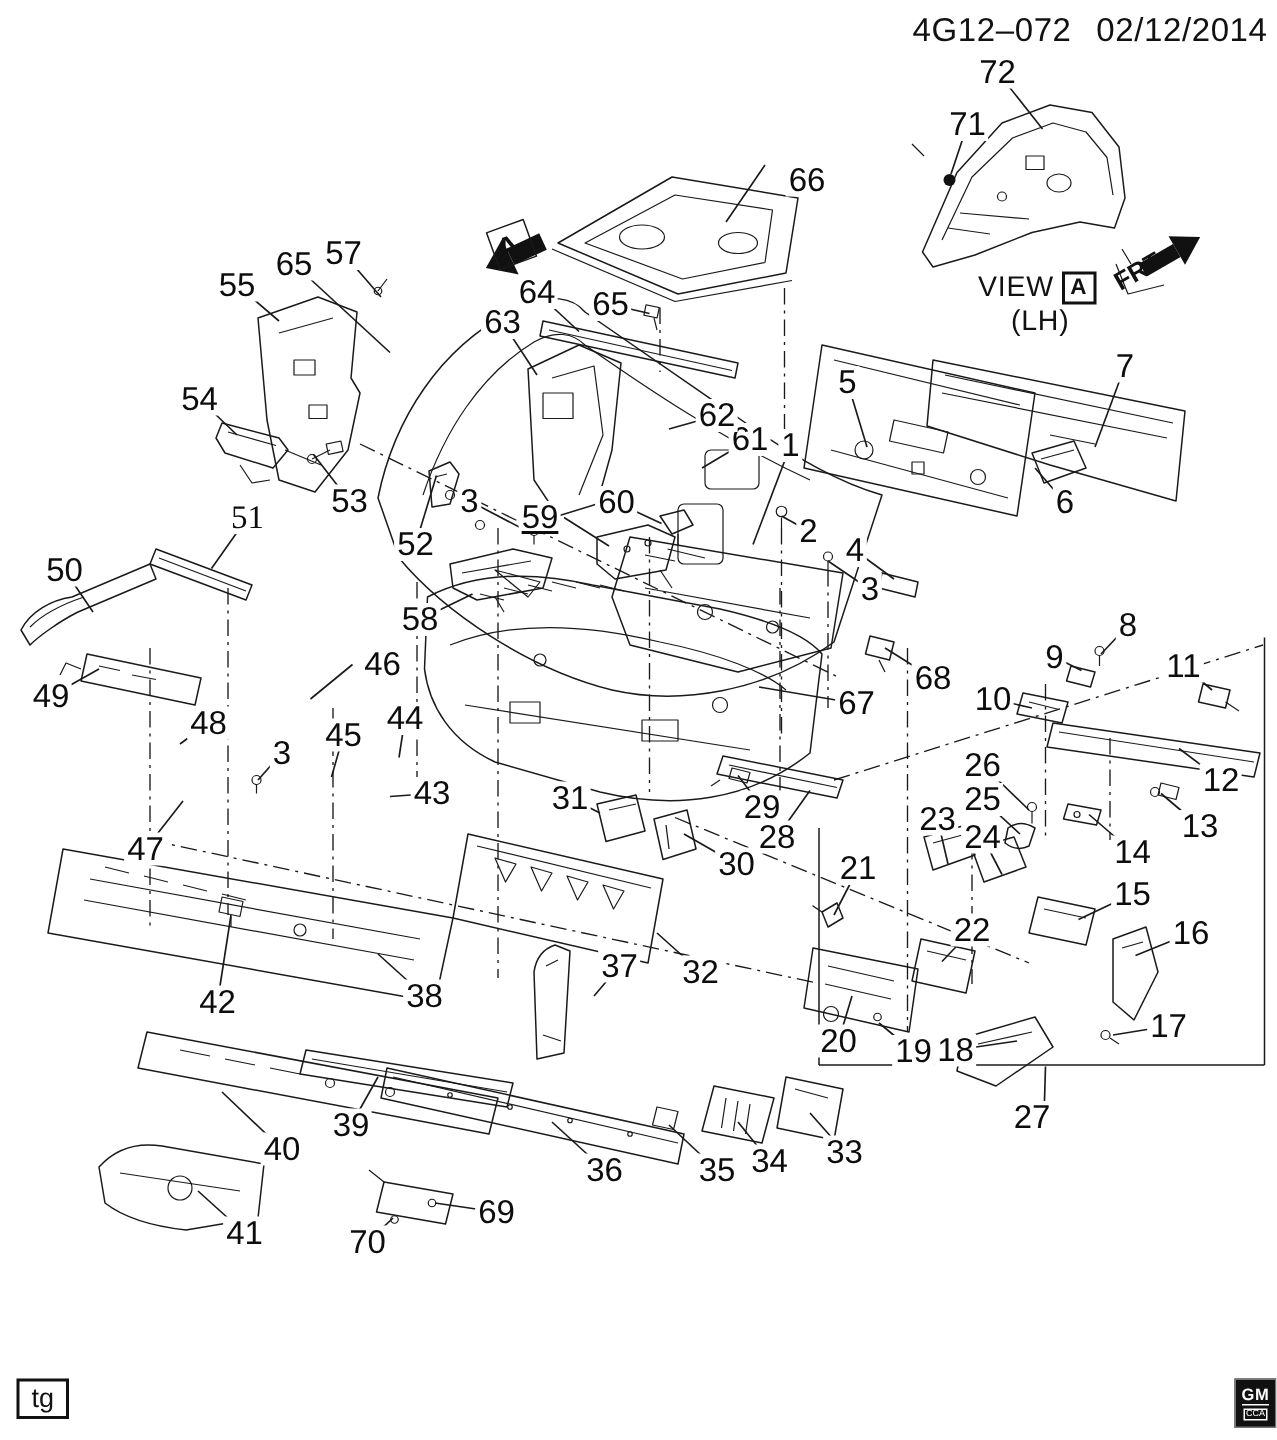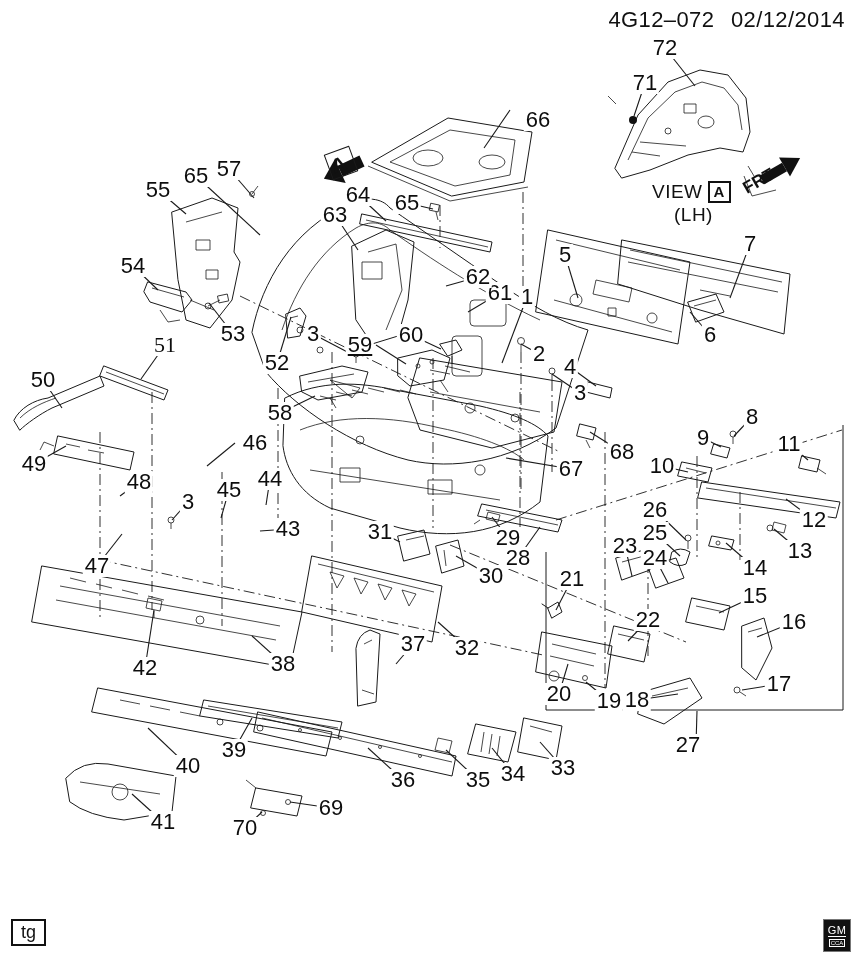--- a/index.html
+++ b/index.html
@@ -18,21 +18,21 @@
   .hdr{position:absolute;top:7px;right:6px;font-size:22px;letter-spacing:.4px;white-space:nowrap;}
   .hdr span{margin-left:10px;}
   .view-label{position:absolute;left:652px;top:181px;font-size:19px;letter-spacing:.5px;}
   .view-row{display:flex;align-items:center;gap:5px;}
   .boxA{border:2px solid #111;padding:0 4px;font-size:15px;font-weight:bold;line-height:1.2;}
   .lh-row{margin-top:1px;margin-left:22px;}
   .tg-box{position:absolute;left:11px;top:919px;width:31px;height:23px;border:2px solid #111;
           display:flex;align-items:center;justify-content:center;font-size:18px;}
   .gm{position:absolute;left:823px;top:919px;width:26px;height:31px;background:#111;
       border:1px solid #777;display:flex;flex-direction:column;align-items:center;justify-content:center;}
-  .gm-txt{color:#fff;font-weight:normal;font-size:11px;border-bottom:1.5px solid #fff;line-height:1.15;letter-spacing:.5px;}
+  .gm-txt{color:#fff;font-weight:bold;font-size:11px;border-bottom:1.5px solid #fff;line-height:1.15;letter-spacing:.5px;}
   .gm-sub{color:#fff;font-size:6px;border:1px solid #fff;padding:0 1px;margin-top:1.5px;line-height:1.1;}
 </style>
 </head>
 <body>
 
 <div class="page">
 
   <svg class="layer" width="851" height="960" viewBox="0 0 851 960">
 
     <g>

